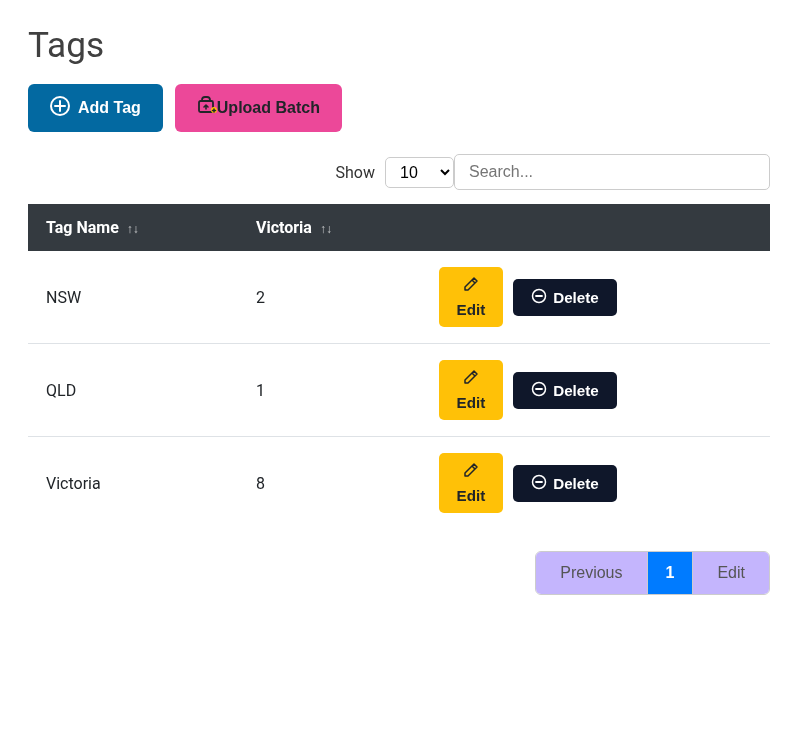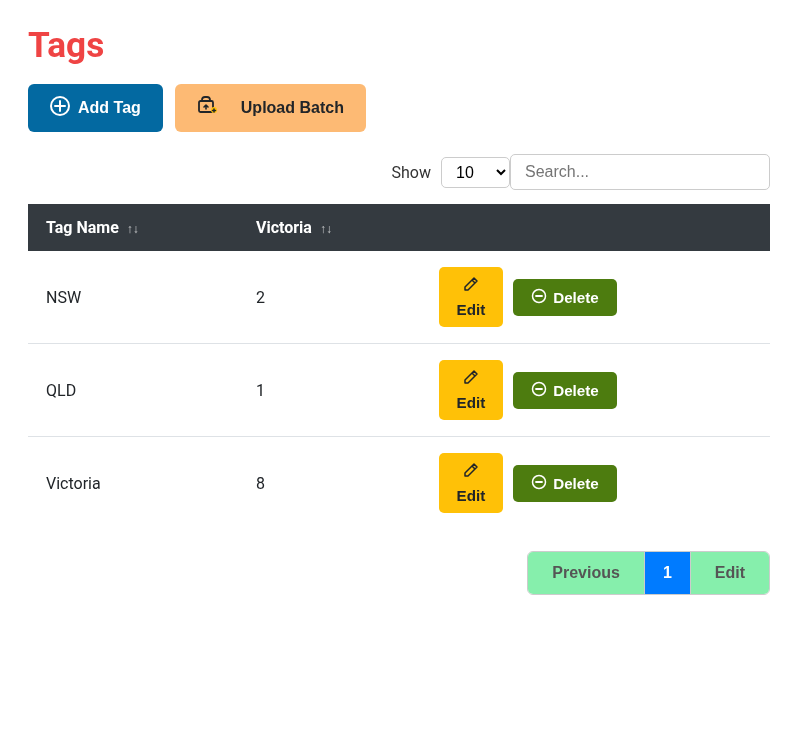--- a/index.html
+++ b/index.html
@@ -5,22 +5,22 @@
     * { box-sizing: border-box; margin: 0; padding: 0; }
     body {
       font-family: -apple-system, BlinkMacSystemFont, 'Segoe UI', Roboto, sans-serif;
       background: #fff;
       padding: 24px 28px;
       max-width: 798px;
     }
 
     .page-title {
       font-size: 2.2rem;
-      font-weight: 700;
-      color: #ef4444;
+      font-weight: 400;
+      color: #404040;
       margin-bottom: 18px;
     }
 
     .toolbar {
       display: flex;
       gap: 12px;
       margin-bottom: 22px;
     }
 
     .btn-add {
@@ -31,31 +31,31 @@
       padding: 12px 22px;
       font-size: 1rem;
       font-weight: 600;
       cursor: pointer;
       display: flex;
       align-items: center;
       gap: 8px;
     }
 
     .btn-upload {
-      background: #fdba74;
+      background: #ec4899;
       color: #212529;
       border: none;
       border-radius: 6px;
       padding: 6px 22px;
       font-size: 1rem;
       font-weight: 600;
       cursor: pointer;
       display: flex;
       align-items: center;
-      gap: 24px;
+      gap: 0;
     }
 
     .controls-row {
       display: flex;
       align-items: center;
       justify-content: flex-end;
       margin-bottom: 14px;
     }
 
     .show-control {
@@ -73,21 +73,21 @@
       font-size: 1rem;
       background: #fff;
       cursor: pointer;
     }
 
     .search-input {
       border: 1.5px solid #ccc;
       border-radius: 5px;
       padding: 8px 14px;
       font-size: 1rem;
-      width: 260px;
+      width: 316px;
       color: #888;
       outline: none;
     }
 
     .table-container {
       width: 100%;
       border-collapse: collapse;
     }
 
     .table-header {
@@ -138,21 +138,21 @@
       font-size: 0.95rem;
       font-weight: 600;
       cursor: pointer;
       display: flex;
       align-items: center;
       gap: 6px;
       flex-direction: column;
     }
 
     .btn-delete {
-      background: #4d7c0f;
+      background: #0f172a;
       color: #fff;
       border: none;
       border-radius: 5px;
       padding: 9px 18px;
       font-size: 0.95rem;
       font-weight: 600;
       cursor: pointer;
       display: flex;
       align-items: center;
       gap: 6px;
@@ -166,27 +166,27 @@
     }
 
     .pagination-wrapper {
       display: flex;
       border: 1.5px solid #ccc;
       border-radius: 6px;
       overflow: hidden;
     }
 
     .btn-prev, .btn-next {
-      background: #86efac;
+      background: #c4b5fd;
       color: #555;
       border: none;
       padding: 12px 24px;
       font-size: 1rem;
       cursor: pointer;
-      font-weight: 700;
+      font-weight: 400;
     }
 
     .btn-page {
       background: #007bff;
       color: #fff;
       border: none;
       padding: 12px 18px;
       font-size: 1rem;
       font-weight: 600;
       cursor: pointer;

